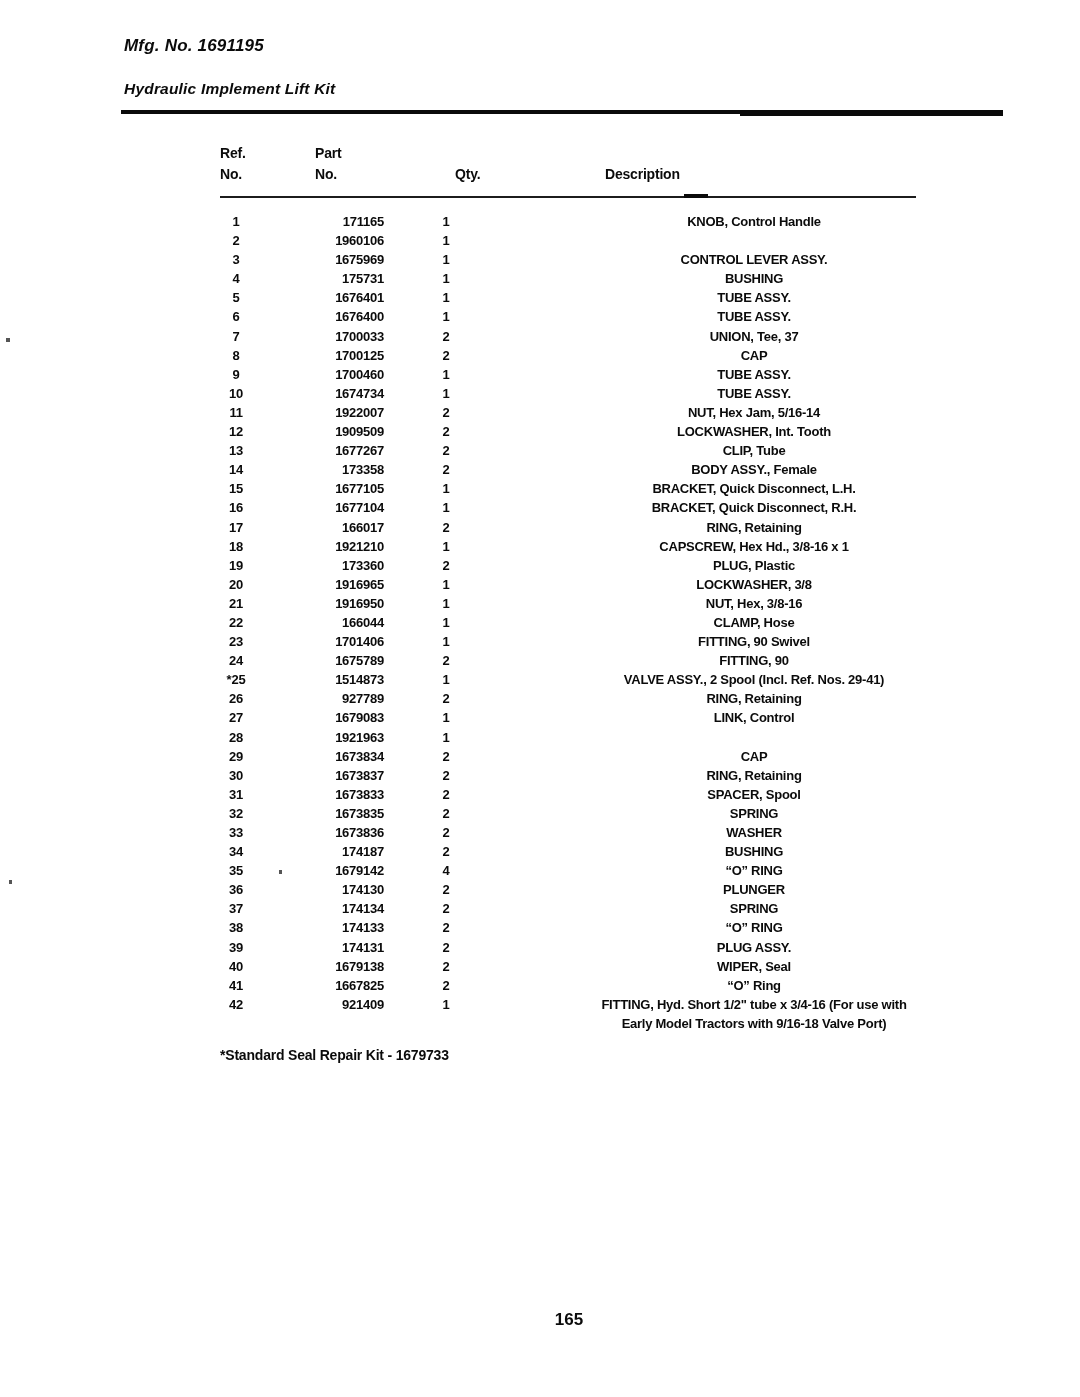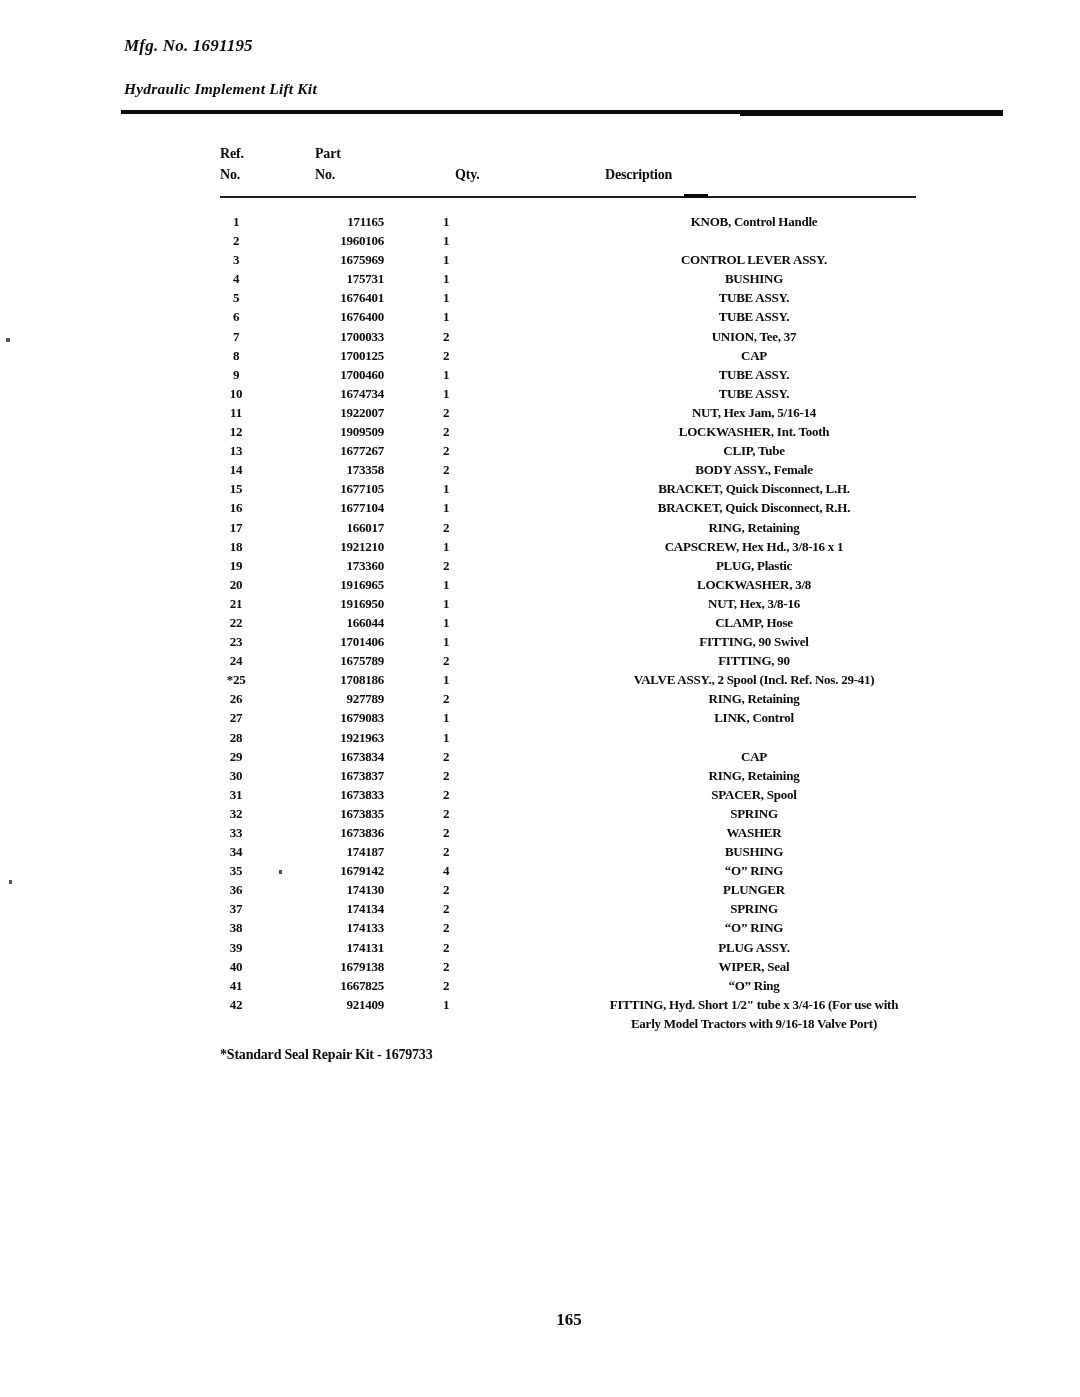--- a/index.html
+++ b/index.html
@@ -5,21 +5,21 @@
   html, body {
     margin: 0;
     padding: 0;
     background: #ffffff;
   }
   .page {
     position: relative;
     width: 1080px;
     height: 1397px;
     background: #ffffff;
-    font-family: Liberation Serif, serif;
+    font-family: Liberation Sans, sans-serif;
     color: #0b0b0b;
     overflow: hidden;
   }
   .doc-title-mfg {
     position: absolute;
     left: 124px;
     top: 36px;
     font-size: 17px;
     font-weight: 700;
     font-style: italic;
@@ -306,21 +306,21 @@
 
     <div class="row">
       <div class="c ref">24</div>
       <div class="c part">1675789</div>
       <div class="c qty">2</div>
       <div class="c desc">FITTING, 90</div>
     </div>
 
     <div class="row">
       <div class="c ref">*25</div>
-      <div class="c part">1708186</div>
+      <div class="c part">1514873</div>
       <div class="c qty">1</div>
       <div class="c desc">VALVE ASSY., 2 Spool (Incl. Ref. Nos. 29-41)</div>
     </div>
 
     <div class="row">
       <div class="c ref">26</div>
       <div class="c part">927789</div>
       <div class="c qty">2</div>
       <div class="c desc">RING, Retaining</div>
     </div>

